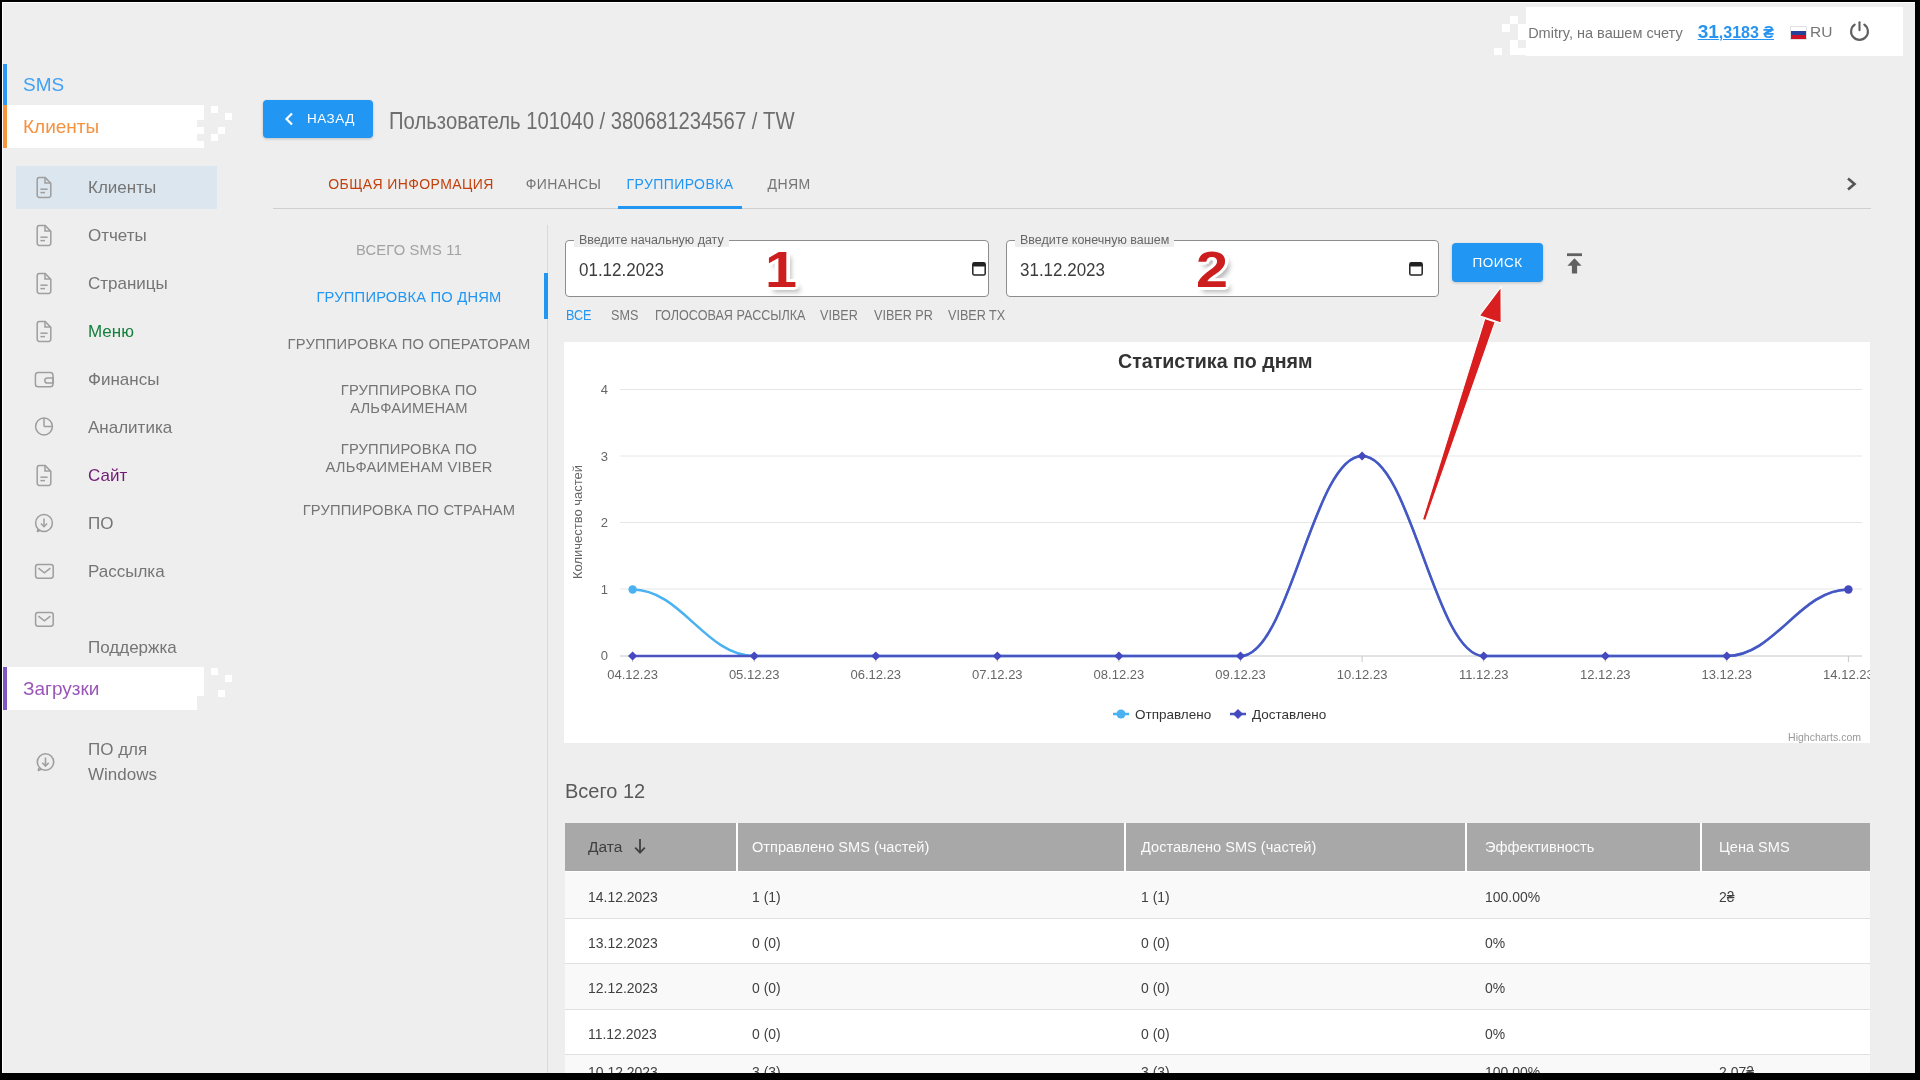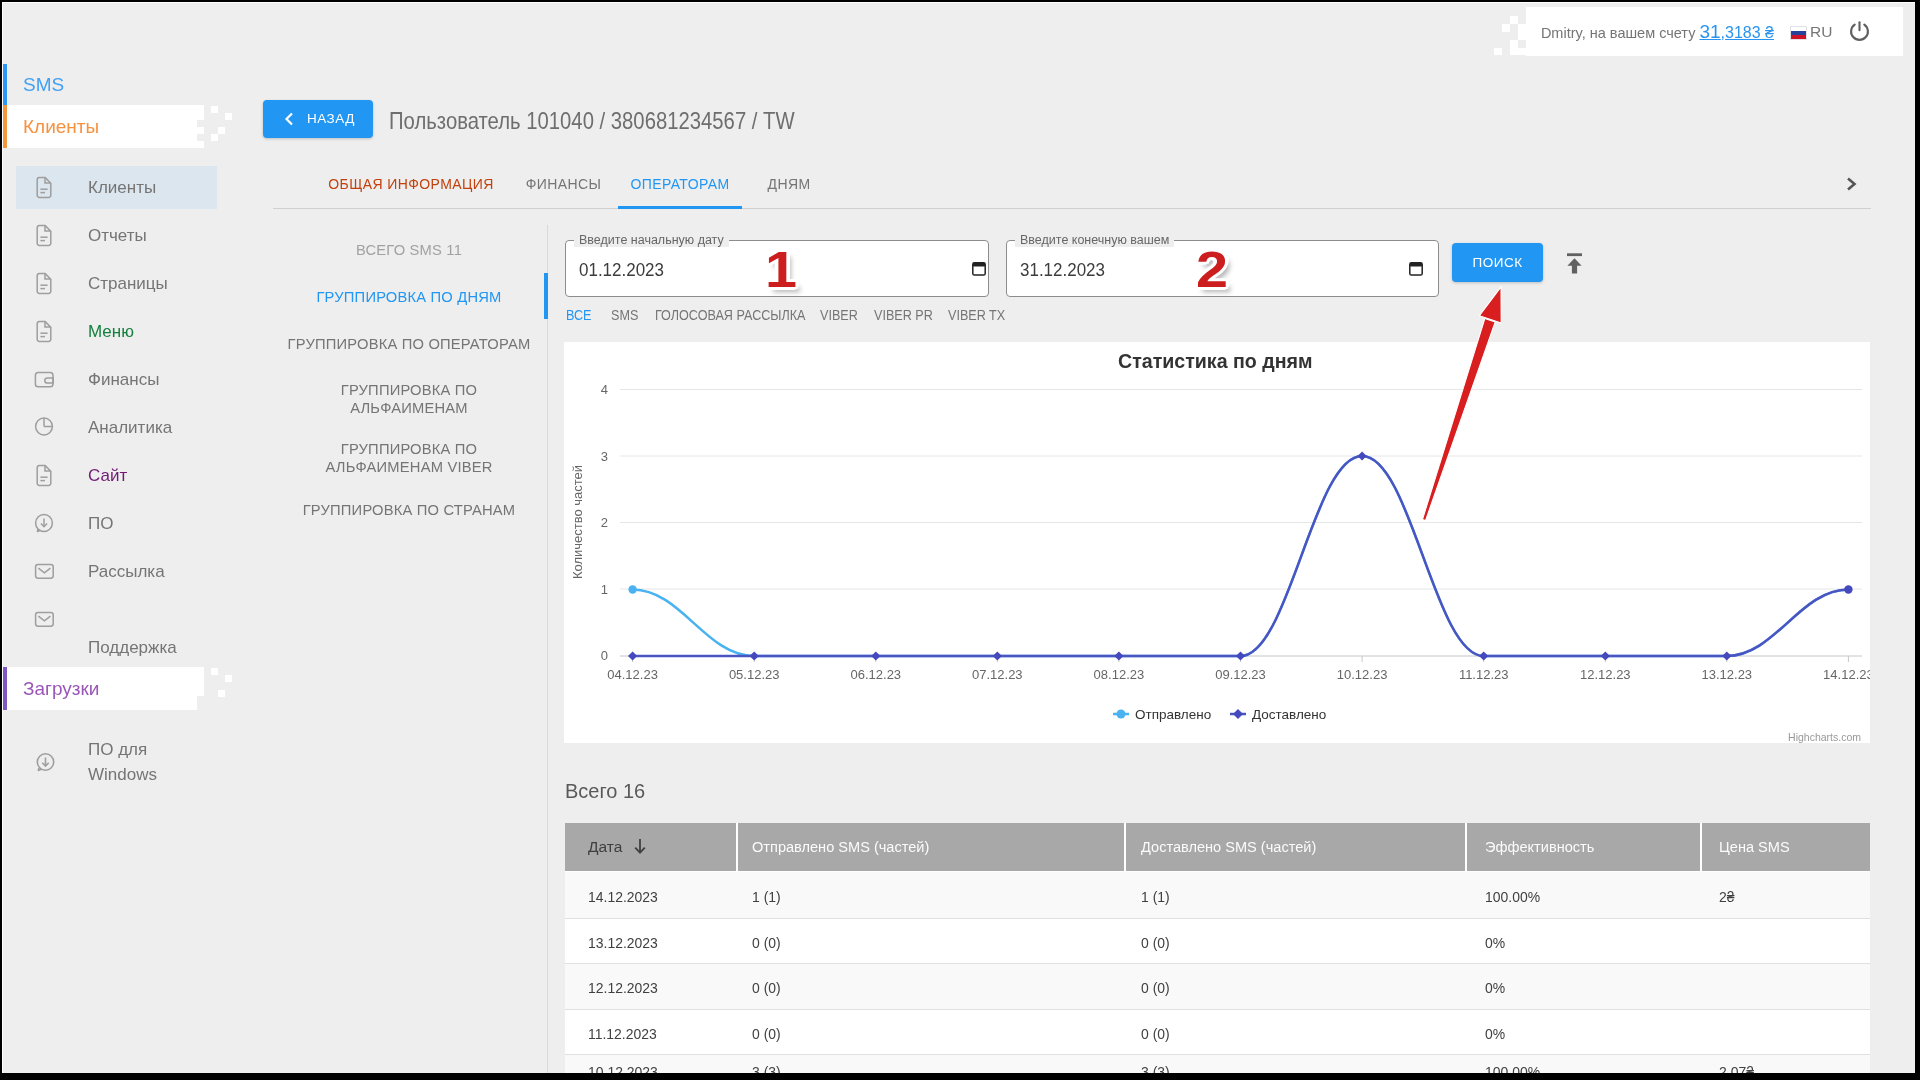--- a/index.html
+++ b/index.html
@@ -20,21 +20,21 @@
     <div class="abs" style="left:1502px; top:24px; width:8px; height:8px; background:#fff;"></div>
     <div class="abs" style="left:1518px; top:24px; width:8px; height:8px; background:#fff;"></div>
     <div class="abs" style="left:1526px; top:24px; width:8px; height:8px; background:#fff;"></div>
     <div class="abs" style="left:1518px; top:32px; width:8px; height:8px; background:#fff;"></div>
     <div class="abs" style="left:1526px; top:32px; width:8px; height:8px; background:#fff;"></div>
     <div class="abs" style="left:1510px; top:40px; width:8px; height:8px; background:#fff;"></div>
     <div class="abs" style="left:1494px; top:48px; width:8px; height:7px; background:#fff;"></div>
     <div class="abs" style="left:1510px; top:48px; width:8px; height:7px; background:#fff;"></div>
     <div class="abs" style="left:1518px; top:48px; width:8px; height:7px; background:#fff;"></div>
   </div>
-<div class="txt" style="right:146px; top:7px; height:49px; line-height:49px; font-size:14.5px; color:#757575;">Dmitry, на вашем счету <a style="color:#2994f0; font-weight:normal; text-decoration:underline;"><span style="font-size:19px;">31</span><span style="font-size:16px;">,3183 ₴</span></a></div>
+<div class="txt" style="right:146px; top:7px; height:49px; line-height:49px; font-size:14.5px; color:#757575;">Dmitry, на вашем счету <a style="color:#2994f0; font-weight:bold; text-decoration:underline;margin-left:11px;"><span style="font-size:19px;">31</span><span style="font-size:16px;">,3183 ₴</span></a></div>
 <div class="abs" style="left:1790px; top:26px; width:17px; height:14px; border:1px solid #e2e2e2;">
   <div style="height:4px; background:#fff;"></div>
   <div style="height:4px; background:#26429b;"></div>
   <div style="height:4px; background:#cd1126;"></div>
 </div>
 <div class="txt" style="left:1810px; top:23px; font-size:15.5px; color:#757575;">RU</div>
 <svg class="abs" style="left:1849px; top:21px;" width="21" height="21" viewBox="-10.5 -10.5 21 21">
   <path d="M -4.8,-6.9 A 8.4,8.4 0 1 0 4.8,-6.9" fill="none" stroke="#5f5f5f" stroke-width="2.1" stroke-linecap="round"></path>
   <line x1="0" y1="-9.3" x2="0" y2="-1.2" stroke="#5f5f5f" stroke-width="2.1" stroke-linecap="round"></line>
 </svg>
@@ -129,21 +129,21 @@
 <div class="abs" style="left:263px; top:100px; width:110px; height:38px; background:#2196f3; border-radius:4px; box-shadow:0 1px 3px rgba(0,0,0,0.2);"></div>
 <svg class="abs" style="left:282px; top:111px;" width="16" height="16" viewBox="0 0 16 16">
   <path d="M 10,2.5 L 4.5,8 L 10,13.5" fill="none" stroke="#fff" stroke-width="2.2"></path>
 </svg>
 <div class="txt" style="left:307px; top:100px; height:38px; line-height:38px; font-size:13.5px; color:#fff; letter-spacing:0.5px;">НАЗАД</div>
 <div class="txt" style="left:389px; top:107px; font-size:24px; line-height:28px; color:#6e6e6e; transform:scaleX(0.845); transform-origin:0 0;">Пользователь 101040 / 380681234567 / TW</div>
 
 <div id="tabs">
 <div class="txt" style="left:312px; top:160px; width:198px; height:48px; line-height:48px; text-align:center; font-size:14px; font-weight:500; letter-spacing:0.4px; color:#c2410c;">ОБЩАЯ ИНФОРМАЦИЯ</div>
 <div class="txt" style="left:510px; top:160px; width:107px; height:48px; line-height:48px; text-align:center; font-size:14px; font-weight:500; letter-spacing:0.4px; color:#757575;">ФИНАНСЫ</div>
-<div class="txt" style="left:618px; top:160px; width:124px; height:48px; line-height:48px; text-align:center; font-size:14px; font-weight:500; letter-spacing:0.4px; color:#2196f3;">ОПЕРАТОРАМ</div>
+<div class="txt" style="left:618px; top:160px; width:124px; height:48px; line-height:48px; text-align:center; font-size:14px; font-weight:500; letter-spacing:0.4px; color:#2196f3;">ГРУППИРОВКА</div>
 <div class="txt" style="left:746px; top:160px; width:86px; height:48px; line-height:48px; text-align:center; font-size:14px; font-weight:500; letter-spacing:0.4px; color:#757575;">ДНЯМ</div>
 </div>
 <div class="abs" style="left:273px; top:208px; width:1598px; height:1px; background:#cfcfcf;"></div>
 <div class="abs" style="left:618px; top:206px; width:124px; height:3px; background:#2196f3;"></div>
 <svg class="abs" style="left:1845px; top:177px;" width="13" height="14" viewBox="0 0 13 14">
   <path d="M 3,1.5 L 9.5,7 L 3,12.5" fill="none" stroke="#555" stroke-width="2.6"></path>
 </svg>
 
 <div class="abs" style="left:547px; top:225px; width:1px; height:848px; background:#d9d9d9;"></div>
 <div class="abs" style="left:544px; top:273px; width:4px; height:46px; background:#2196f3;"></div>
@@ -262,21 +262,21 @@
   <circle cx="557" cy="372" r="4.5" fill="#4ab2f0"></circle>
   <text x="571" y="377" font-size="13.5" fill="#333" font-family="Liberation Sans">Отправлено</text>
   <line x1="666" y1="372" x2="682" y2="372" stroke="#4b55c2" stroke-width="2.5"></line>
   <path d="M 674,367 l 5,5 l -5,5 l -5,-5 z" fill="#4549be"></path>
   <text x="688" y="377" font-size="13.5" fill="#333" font-family="Liberation Sans">Доставлено</text>
   <text x="1297" y="399" font-size="10.5" fill="#999" text-anchor="end" font-family="Liberation Sans">Highcharts.com</text>
 </svg>
 </div>
 
 <div id="table">
-<div class="txt" style="left:565px; top:780px; font-size:20px; color:#595959;">Всего 16</div>
+<div class="txt" style="left:565px; top:780px; font-size:20px; color:#595959;">Всего 12</div>
 
 <div class="abs" style="left:565px; top:823px; width:1305px; height:48px; background:#a8a8a8;"></div>
 <div class="abs" style="left:736px; top:823px; width:2px; height:48px; background:#fff;"></div>
 <div class="abs" style="left:1124px; top:823px; width:2px; height:48px; background:#fff;"></div>
 <div class="abs" style="left:1465px; top:823px; width:2px; height:48px; background:#fff;"></div>
 <div class="abs" style="left:1700px; top:823px; width:2px; height:48px; background:#fff;"></div>
 <div class="txt" style="left:588px; top:823px; height:48px; line-height:48px; font-size:15.5px; color:#3f3f3f;">Дата</div>
 <svg class="abs" style="left:633px; top:838px;" width="14" height="18" viewBox="0 0 14 18">
   <line x1="7" y1="1" x2="7" y2="14" stroke="#3f3f3f" stroke-width="1.8"></line>
   <path d="M 2.2,9.6 L 7,14.6 L 11.8,9.6" fill="none" stroke="#3f3f3f" stroke-width="1.8"></path>

